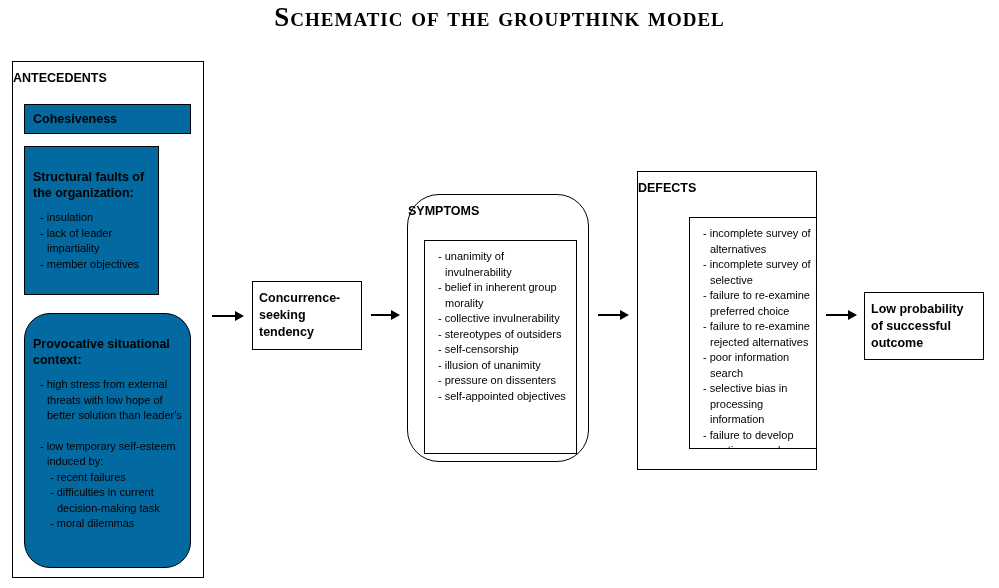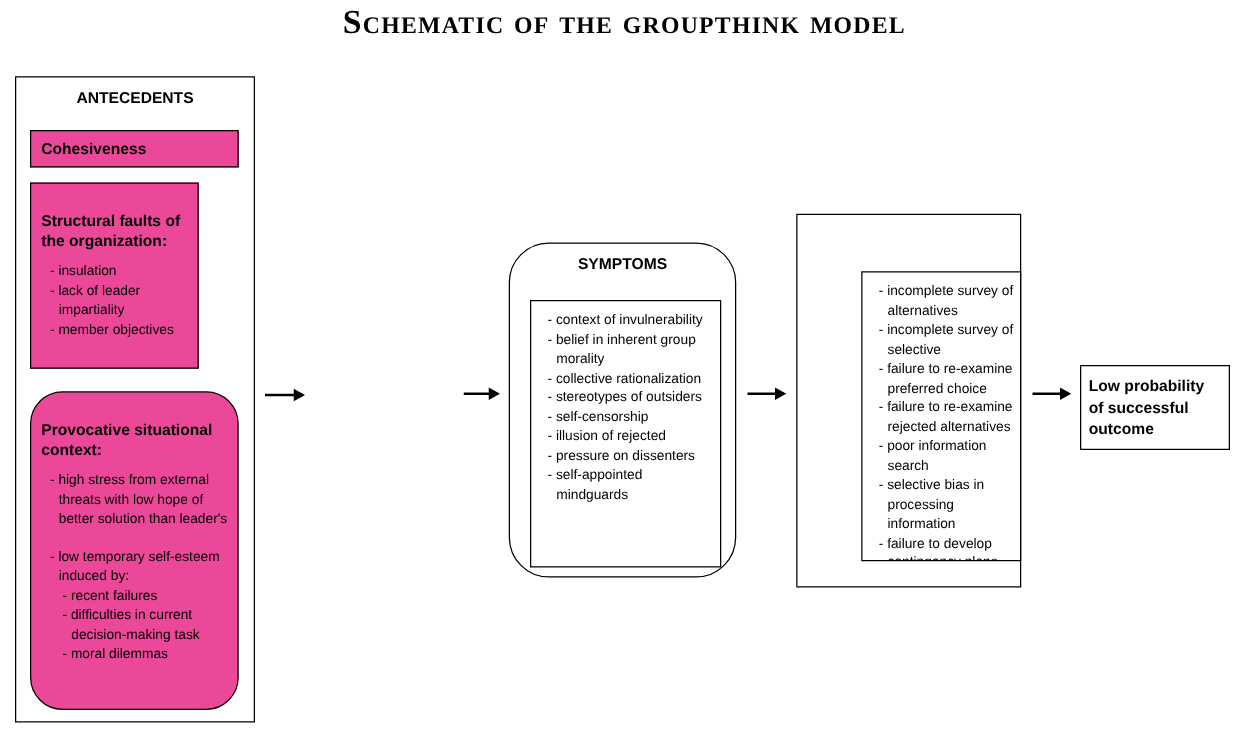--- a/index.html
+++ b/index.html
@@ -28,29 +28,28 @@
     font-size: 27px;
     letter-spacing: 1px;
   }
   .box {
     position: absolute;
     border: 1px solid #000000;
     background: #ffffff;
     box-sizing: border-box;
   }
   .box-header {
-    text-align: center;
     font-weight: bold;
     font-size: 12.5px;
     margin-top: 9px;
   }
   .subbox {
     position: absolute;
     border: 1px solid #000000;
-    background: #ec4899;
+    background: #0369a1;
     box-sizing: border-box;
     padding: 22px 5px 6px 8px;
     overflow: hidden;
   }
   .subhead {
     font-weight: bold;
     font-size: 12.5px;
     line-height: 16px;
     margin-bottom: 9px;
   }
@@ -127,40 +126,44 @@
       <div class="gap"></div>
       <div class="item">- low temporary self-esteem induced by:</div>
       <div class="item sub">- recent failures</div>
       <div class="item sub">- difficulties in current decision-making task</div>
       <div class="item sub">- moral dilemmas</div>
     </div>
   </div>
 
   <div class="arrow" style="left:212px; top:315px; width:30px;"></div>
 
+  <div class="box" style="left:252px; top:281px; width:110px; height:69px;">
+    <div class="bold-label">Concurrence-seeking tendency</div>
+  </div>
 
   <div class="arrow" style="left:371px; top:314px; width:27px;"></div>
 
   <div class="box" style="left:407px; top:194px; width:182px; height:268px;border-radius:32px;">
     <div class="box-header">SYMPTOMS</div>
     <div class="inner" style="left:16px; top:45px; width:153px; height:214px;">
-      <div class="item">- context of invulnerability</div>
+      <div class="item">- unanimity of invulnerability</div>
       <div class="item">- belief in inherent group morality</div>
-      <div class="item">- collective rationalization</div>
+      <div class="item">- collective invulnerability</div>
       <div class="item">- stereotypes of outsiders</div>
       <div class="item">- self-censorship</div>
-      <div class="item">- illusion of rejected</div>
+      <div class="item">- illusion of unanimity</div>
       <div class="item">- pressure on dissenters</div>
-      <div class="item">- self-appointed mindguards</div>
+      <div class="item">- self-appointed objectives</div>
     </div>
   </div>
 
   <div class="arrow" style="left:598px; top:314px; width:29px;"></div>
 
   <div class="box" style="left:637px; top:171px; width:180px; height:299px;">
+    <div class="box-header">DEFECTS</div>
     <div class="inner" style="left:15px; top:45px; width:128px; height:232px;margin-left:36px;">
       <div class="item">- incomplete survey of alternatives</div>
       <div class="item">- incomplete survey of selective</div>
       <div class="item">- failure to re-examine preferred choice</div>
       <div class="item">- failure to re-examine rejected alternatives</div>
       <div class="item">- poor information search</div>
       <div class="item">- selective bias in processing information</div>
       <div class="item">- failure to develop contingency plans</div>
     </div>
   </div>

